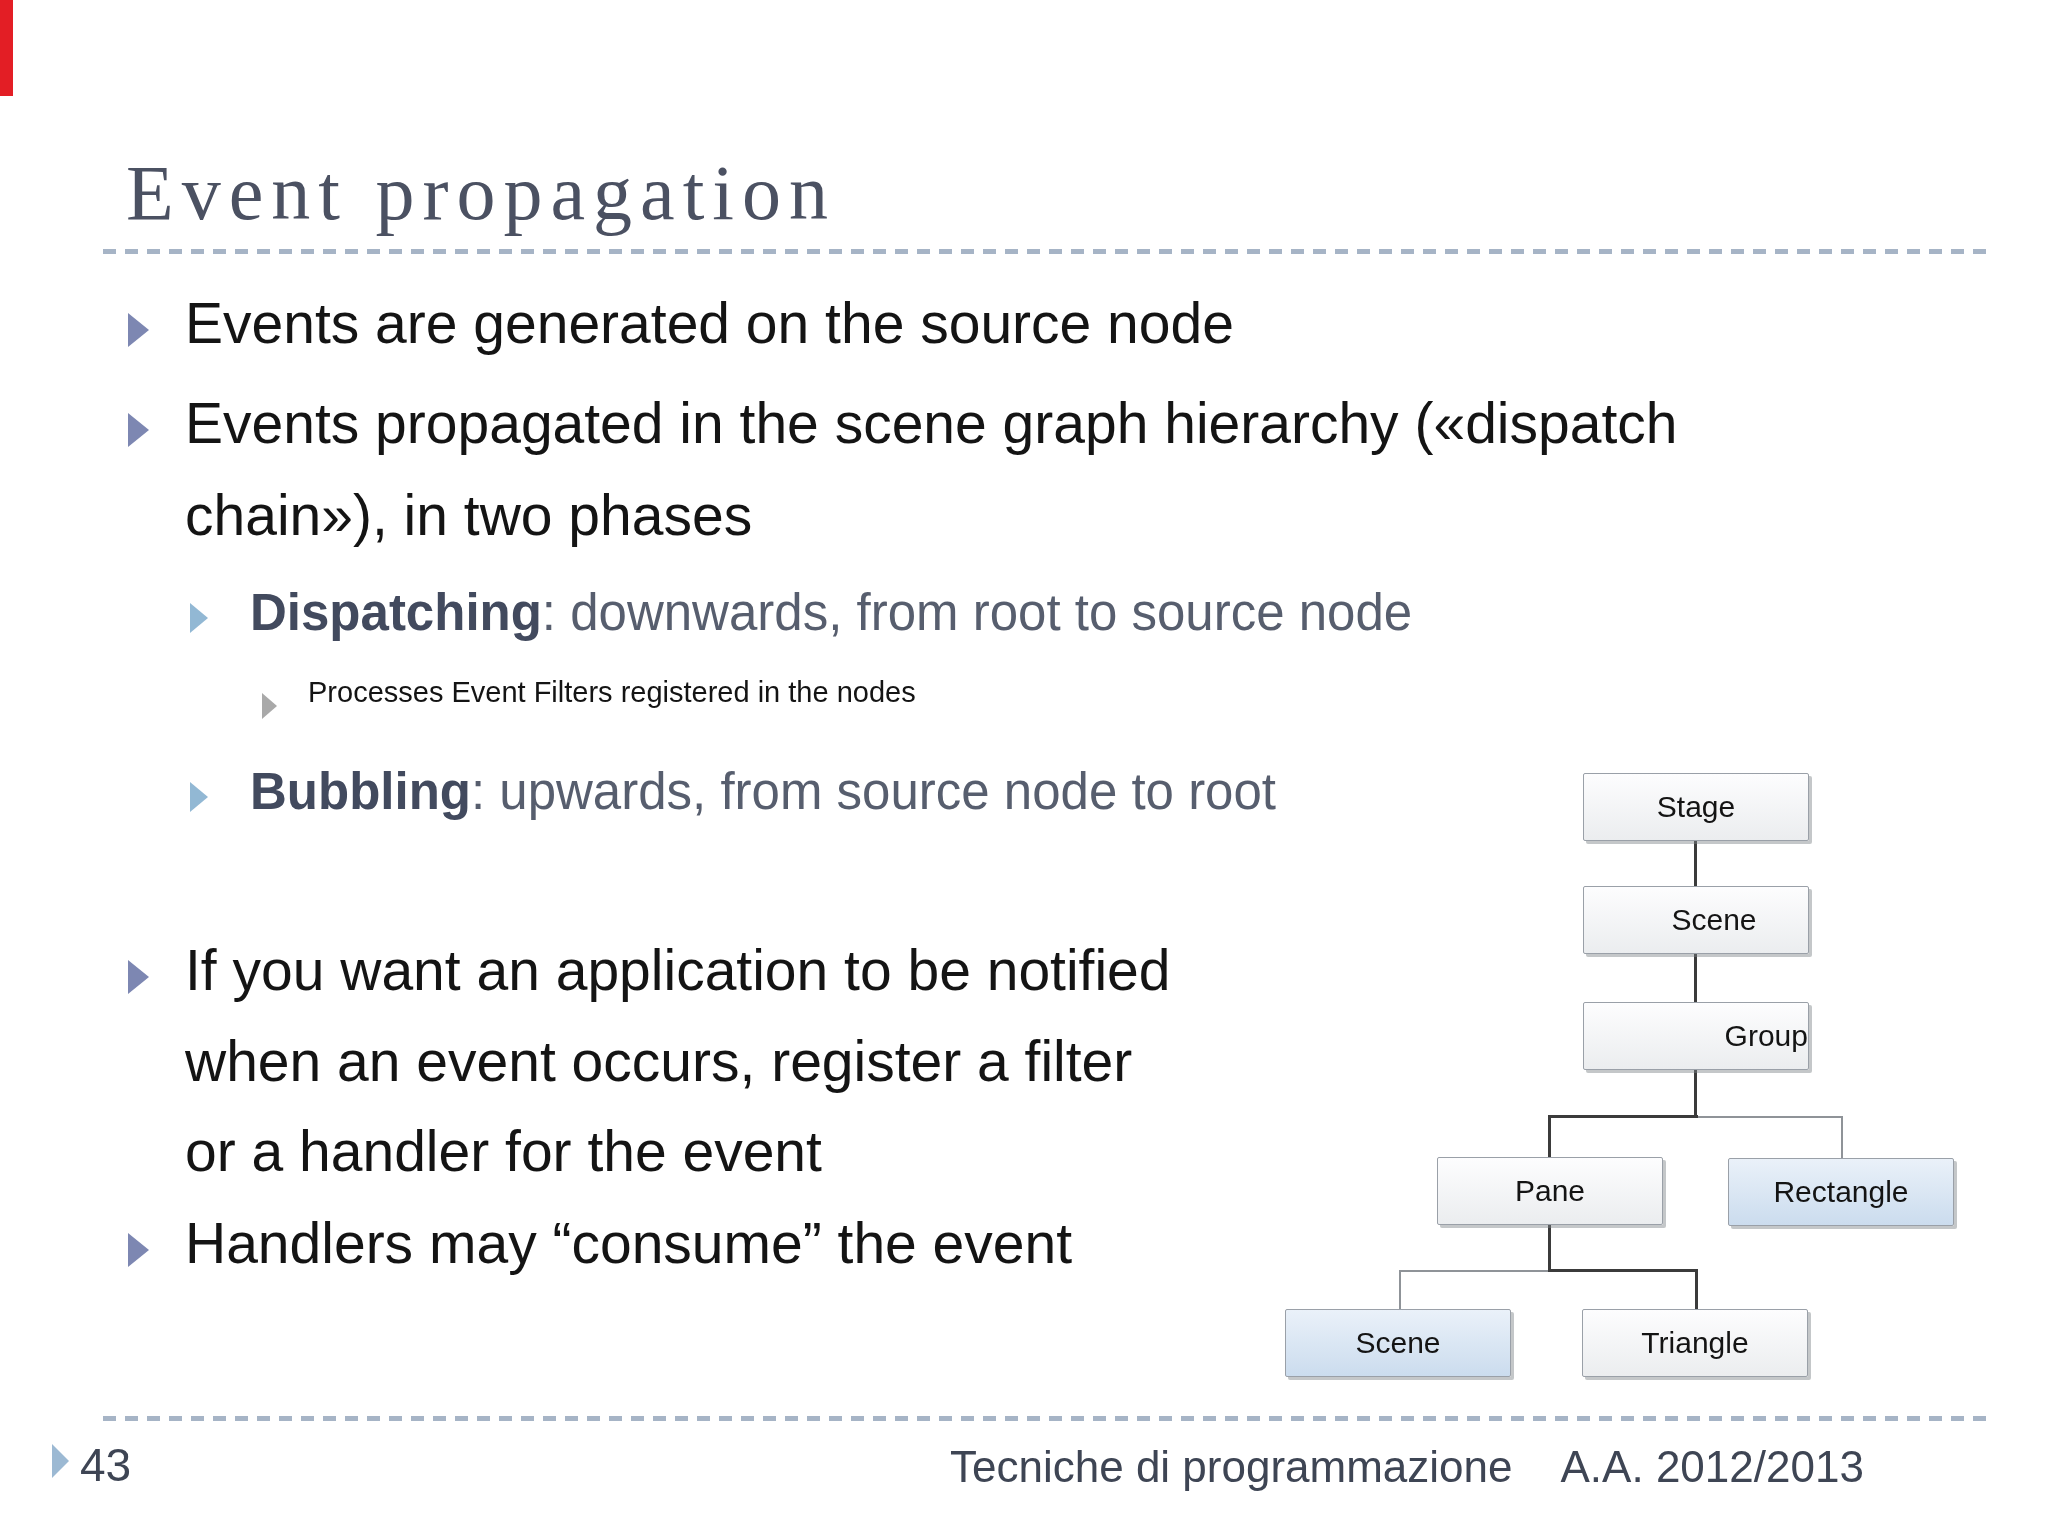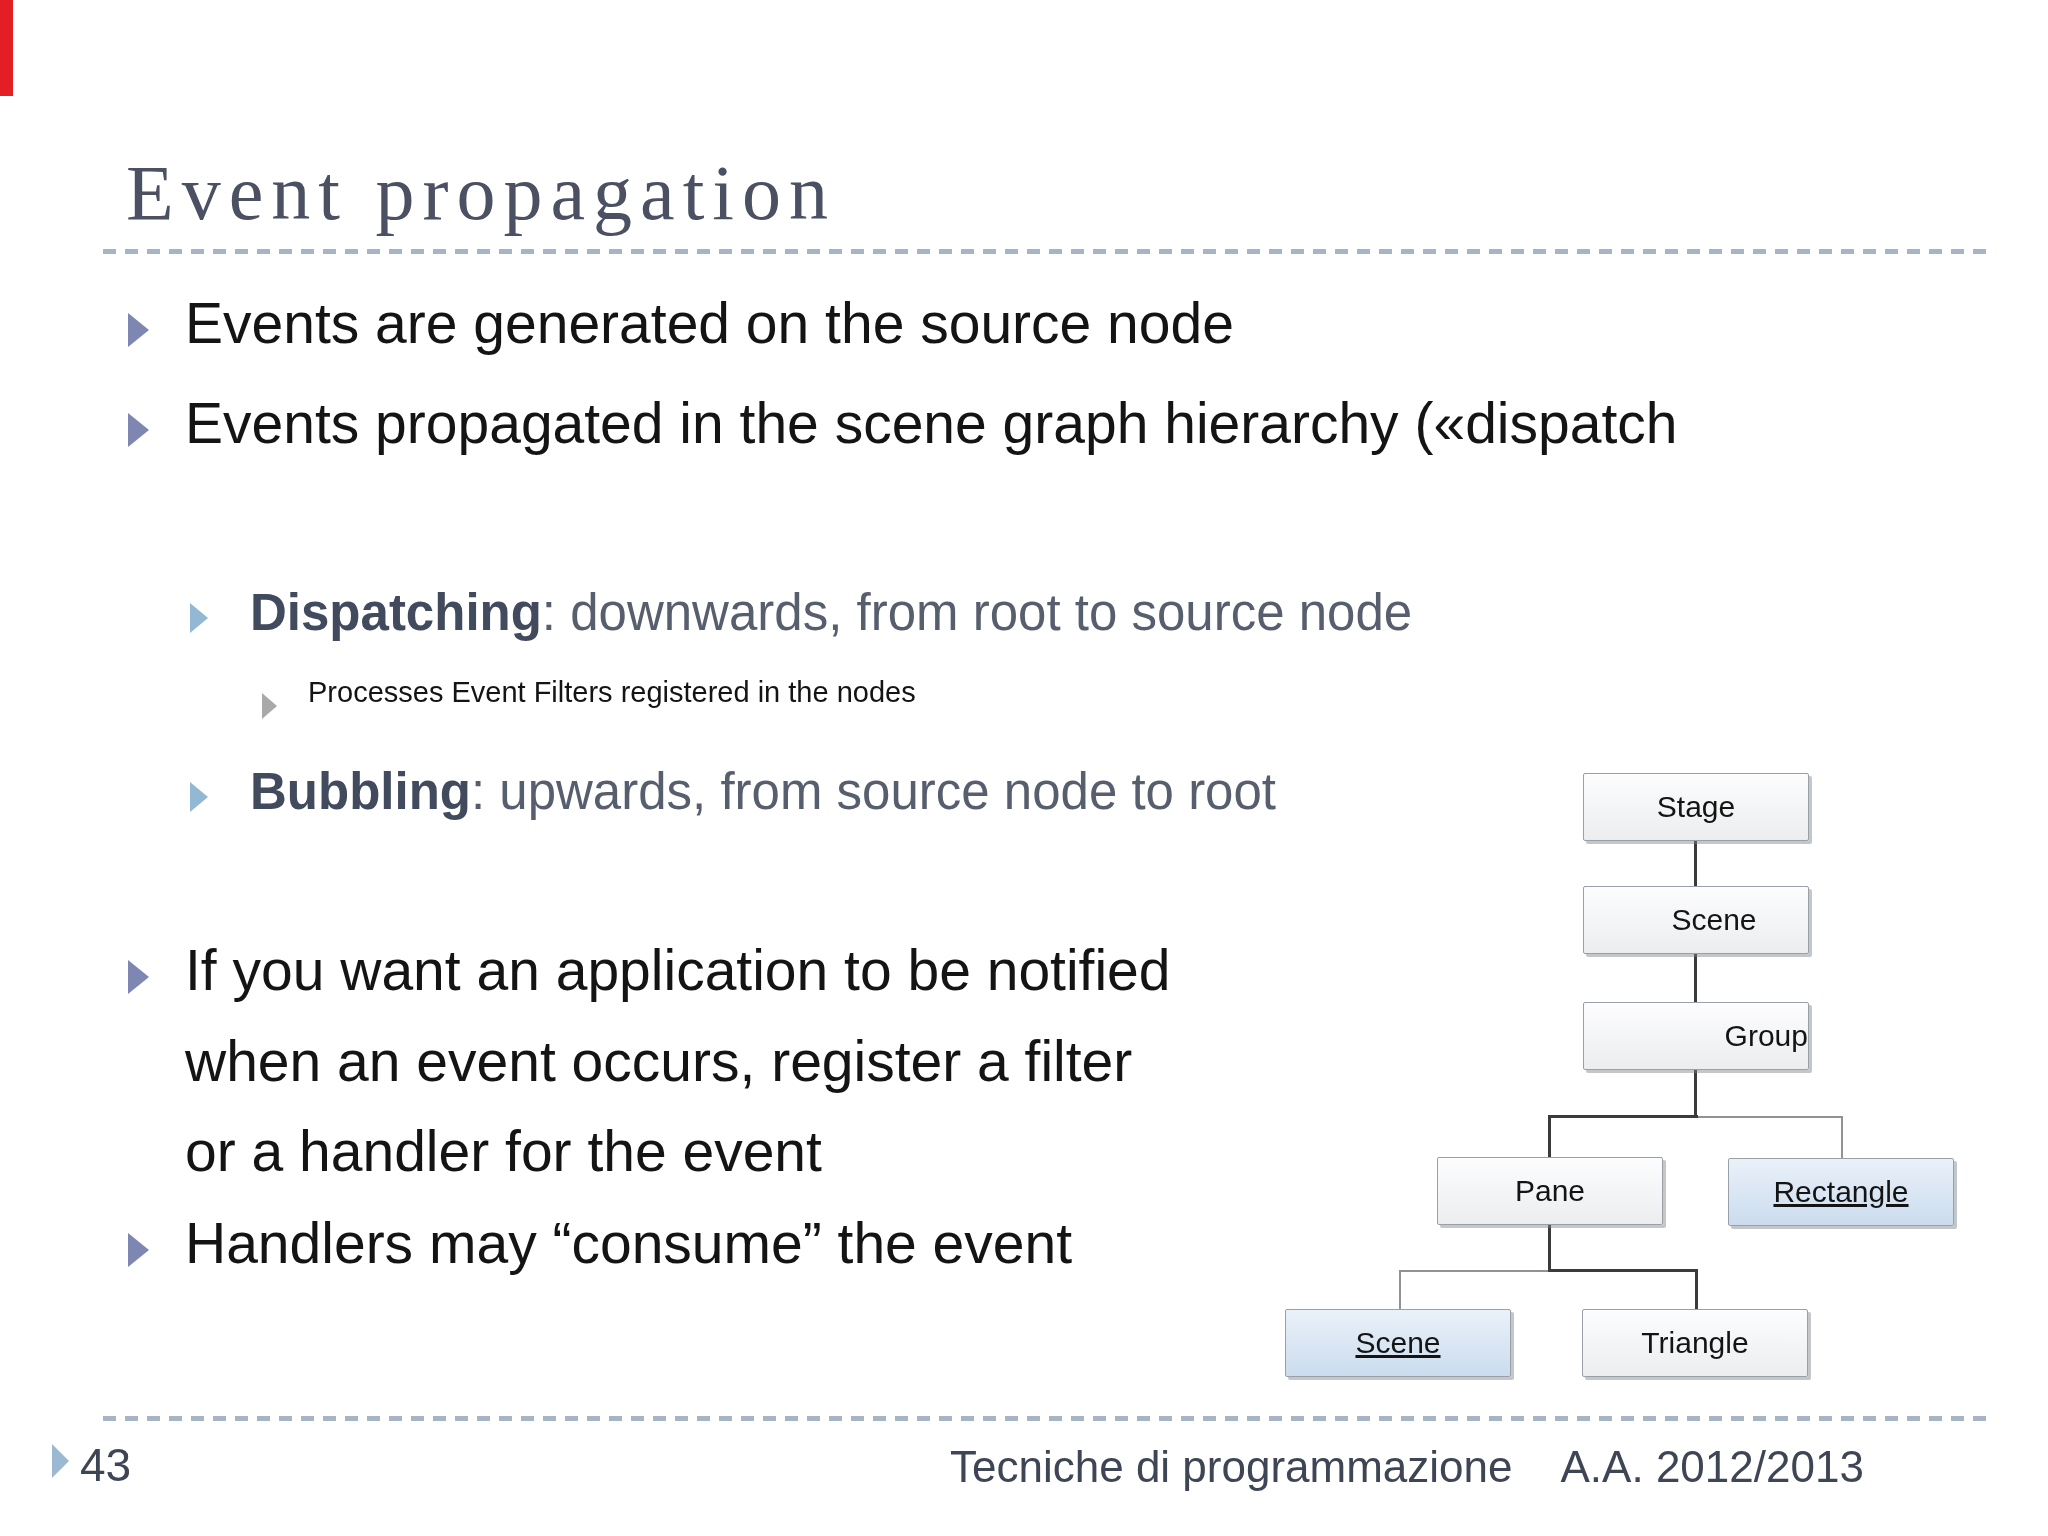--- a/index.html
+++ b/index.html
@@ -33,21 +33,21 @@
   .t3{left:-46px;top:17px;border-left:15px solid #a9a9a9;border-top:13px solid transparent;border-bottom:13px solid transparent;}
 
   .node{
     position:absolute;width:226px;height:68px;box-sizing:border-box;
     border:1px solid #9aa0a8;border-radius:2px;
     display:flex;align-items:center;justify-content:center;
     font-size:30px;color:#141414;
     box-shadow:3px 3px 0 rgba(125,130,136,0.45);
   }
   .node-white{background:linear-gradient(180deg,#fdfdfe 0%,#ebedef 100%);}
-  .node-blue{background:linear-gradient(180deg,#eaf1f9 0%,#cbdcee 100%);text-decoration:underline;}
+  .node-blue{background:linear-gradient(180deg,#eaf1f9 0%,#cbdcee 100%);}
 
   .conn{position:absolute;}
   .cdv{width:3px;background:#3b3b3b;}
   .cdh{height:3px;background:#3b3b3b;}
   .cgv{width:2px;background:#8f9398;}
   .cgh{height:2px;background:#8f9398;}
 
   .footer-marker{
     position:absolute;left:52px;top:1444px;width:0;height:0;
     border-left:17px solid #9cb9d3;border-top:17px solid transparent;border-bottom:17px solid transparent;
@@ -69,20 +69,23 @@
   <div class="line l1" style="top:291px;left:185px;">
     <span class="tri t1"></span>
     <span>Events are generated on the source node</span>
   </div>
 
   <div class="line l1" style="top:391px;left:185px;">
     <span class="tri t1"></span>
     <span>Events propagated in the scene graph hierarchy («dispatch</span>
   </div>
 
+  <div class="line l1" style="top:483px;left:185px;">
+    <span>chain»), in two phases</span>
+  </div>
 
   <div class="line l2" style="top:584px;left:250px;">
     <span class="tri t2"></span>
     <span class="lead">Dispatching</span><span class="rest">: downwards, from root to source node</span>
   </div>
 
   <div class="line l3" style="top:676px;left:308px;">
     <span class="tri t3"></span>
     <span>Processes Event Filters registered in the nodes</span>
   </div>

